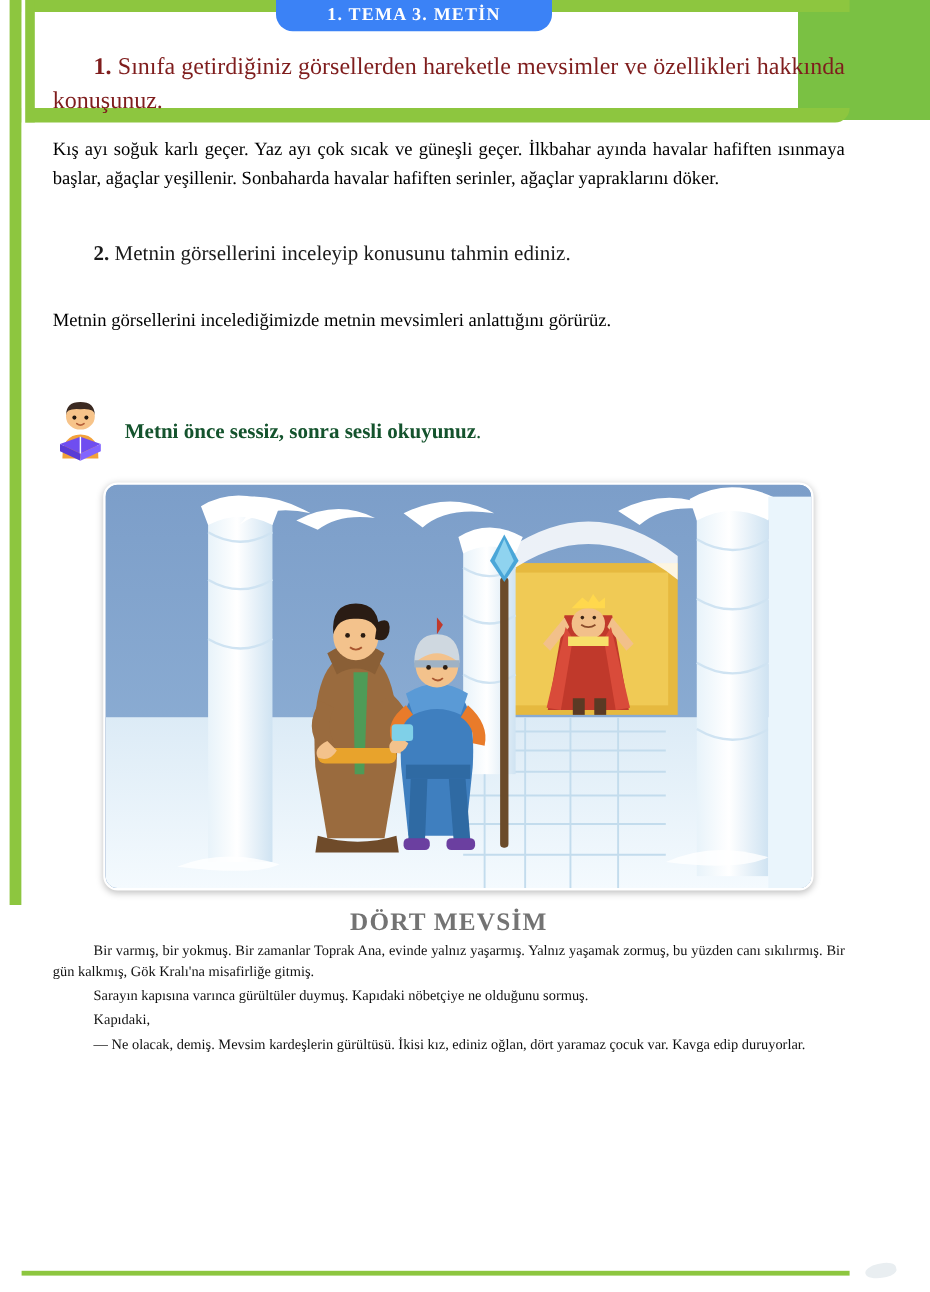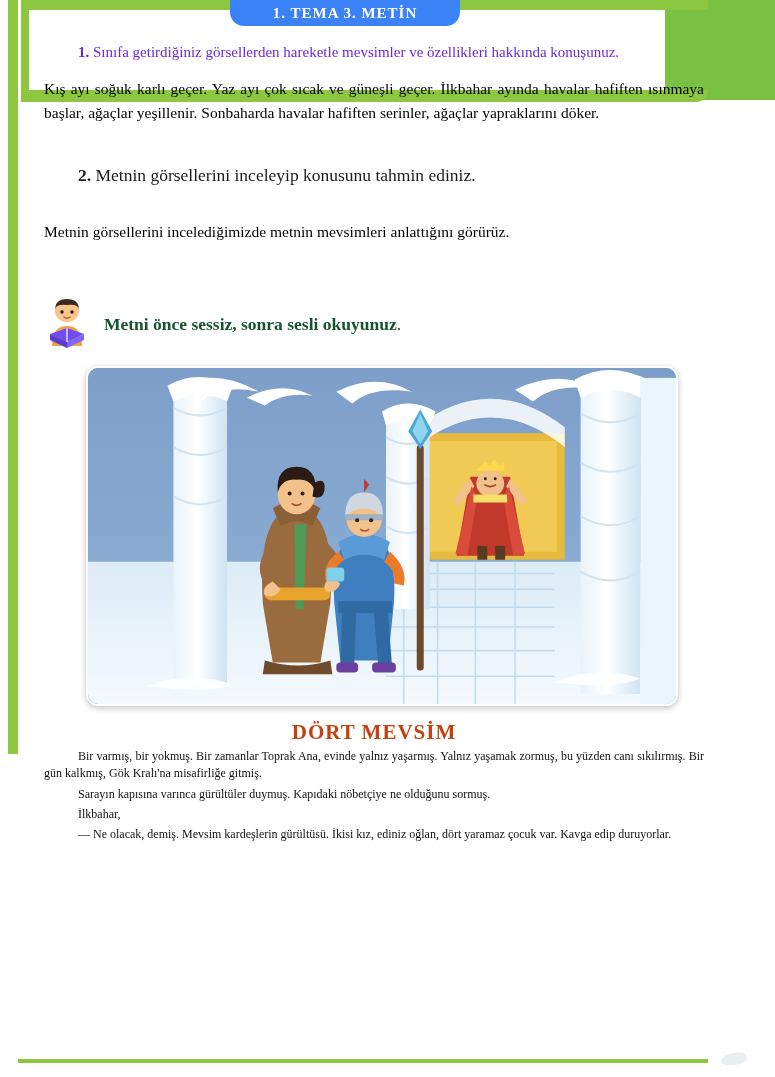--- a/index.html
+++ b/index.html
@@ -81,23 +81,23 @@
     transform: rotate(-12deg);
   }
 
   
   .content {
     position: absolute;
     left: 44px; top: 42px;
     width: 660px;
   }
   .q-line {
-    font-size: 15px;
+    font-size: 20px;
     line-height: 1.42;
-    color: #6d28d9;
+    color: #7f1d1d;
     text-align: justify;
     margin: 0 0 4px 0;
   }
   .q-line .num { font-weight: bold; }
   .indent { text-indent: 34px; }
   .answer {
     font-family: Liberation Serif, serif;
     color: #000000;
     font-size: 15.5px;
     line-height: 1.55;
@@ -139,21 +139,21 @@
     border: 2px solid #ffffff;
     box-shadow: 0 2px 6px rgba(0,0,0,0.25);
     overflow: hidden;
     position: relative;
     background: #7f9fc4;
   }
   .illus-svg { display: block; width: 100%; height: 100%; }
 
   .story-title {
     text-align: center;
-    color: #c2410c;
+    color: #737373;
     font-weight: bold;
     font-size: 21px;
     letter-spacing: 1px;
     margin-top: 14px;
     font-family: "Liberation Serif", serif;
   }
   .story p {
     font-size: 12px;
     line-height: 1.44;
     margin: 3px 0 0 0;
@@ -335,18 +335,18 @@
         <path d="M60 322 q40 -16 86 -2 q-20 10 -86 2z" fill="#ffffff" opacity="0.8"></path>
         <path d="M470 318 q40 -18 86 -4 q-24 12 -86 4z" fill="#ffffff" opacity="0.8"></path>
       </svg>
     </div>
 
     <div class="story-title">DÖRT MEVSİM</div>
 
     <div class="story">
       <p>Bir varmış, bir yokmuş. Bir zamanlar Toprak Ana, evinde yalnız yaşarmış. Yalnız yaşamak zormuş, bu yüzden canı sıkılırmış. Bir gün kalkmış, Gök Kralı'na misafirliğe gitmiş.</p>
       <p>Sarayın kapısına varınca gürültüler duymuş. Kapıdaki nöbetçiye ne olduğunu sormuş.</p>
-      <p>İlkbahar,</p>
+      <p>Kapıdaki,</p>
       <p>— Ne olacak, demiş. Mevsim kardeşlerin gürültüsü. İkisi kız, ediniz oğlan, dört yaramaz çocuk var. Kavga edip duruyorlar.</p>
     </div>
 
   </div>
 </div>
 
 </body></html>

